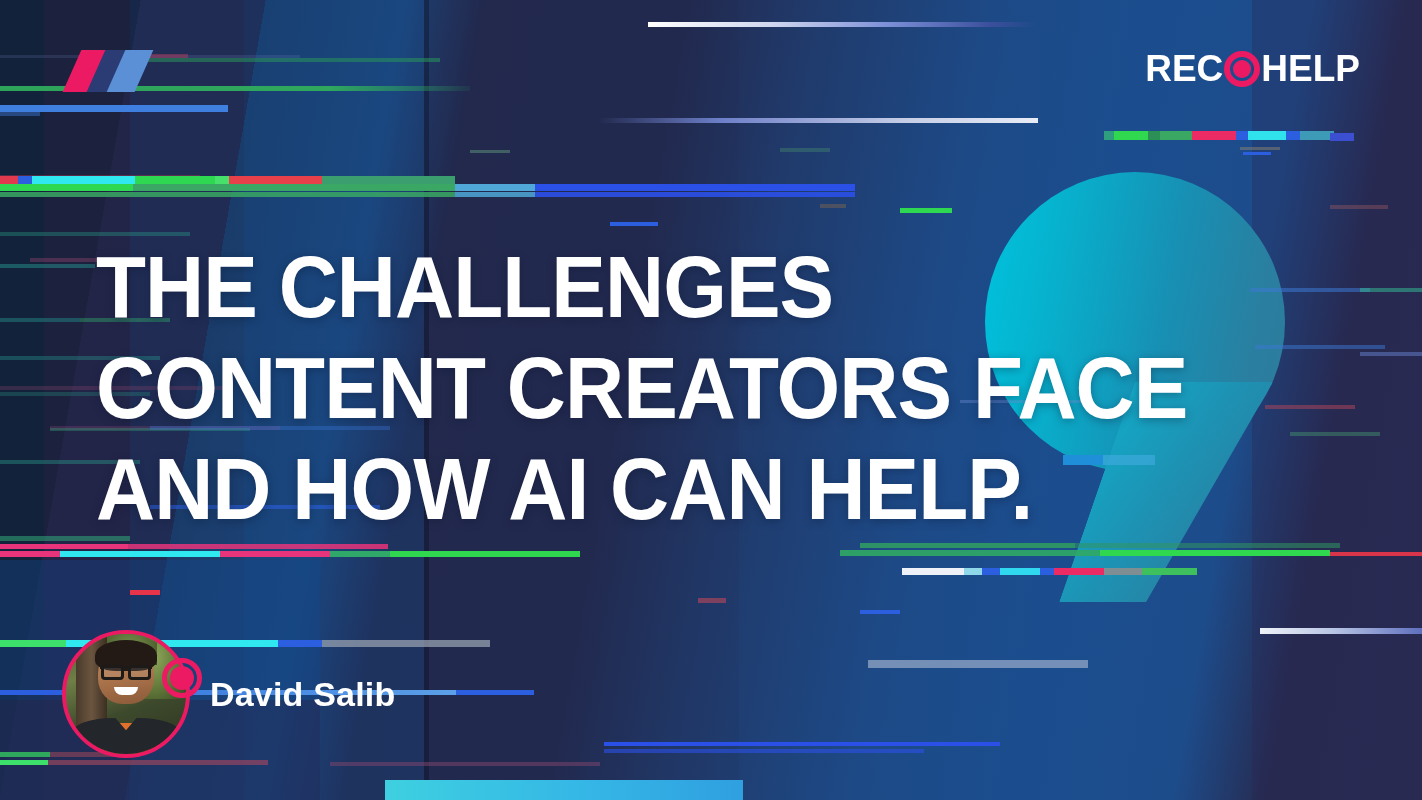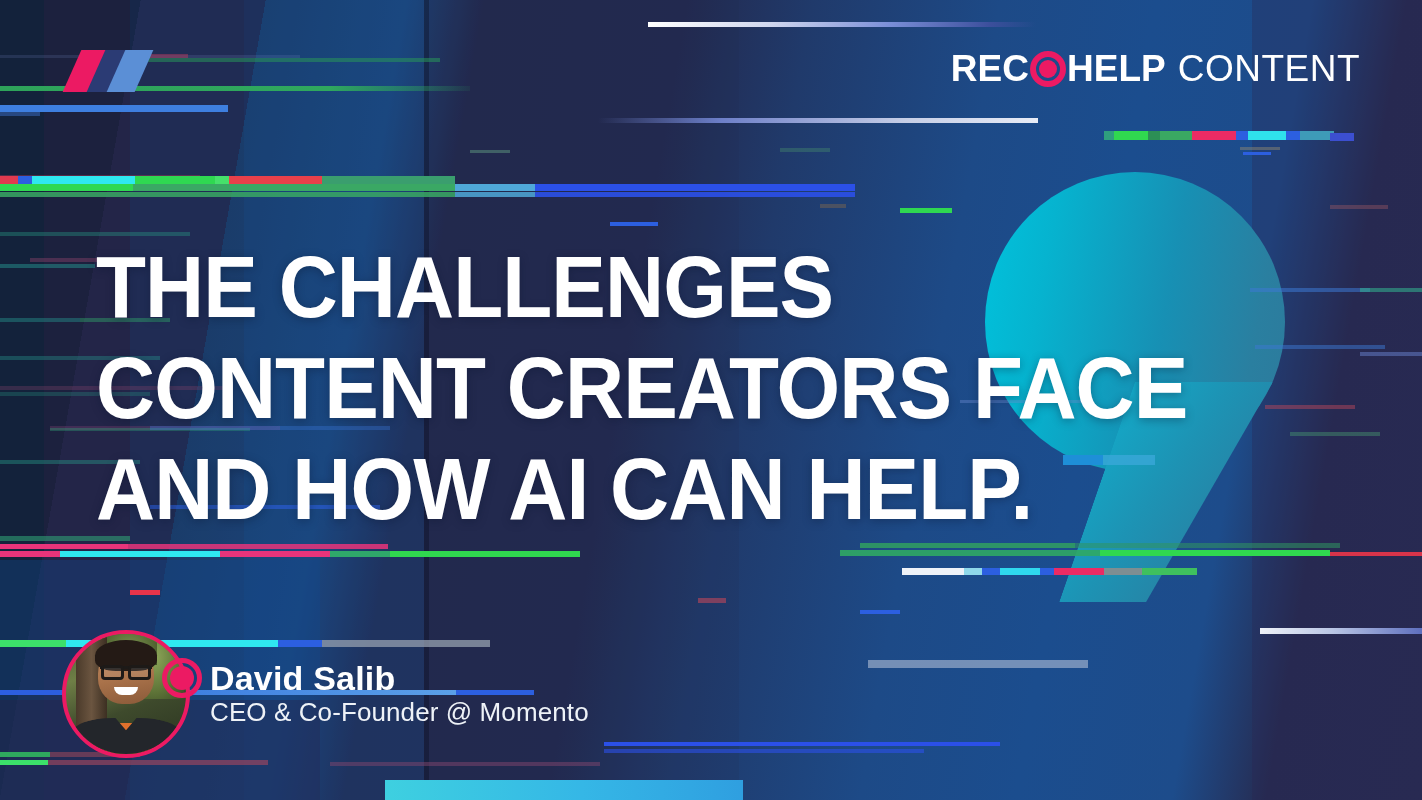--- a/index.html
+++ b/index.html
@@ -252,21 +252,20 @@
       <i style="left:0;width:26px;background:#ec1a63;"></i>
       <i style="left:24px;width:22px;background:#2b3b74;"></i>
       <i style="left:44px;width:28px;background:#5b8fd6;"></i>
     </span>
   </div>
 
   <div class="rc-logo">
     <span class="rc-bold">REC</span>
     <span class="rc-dot"></span>
     <span class="rc-bold">HELP</span>
-    <span class="rc-light">CONTENT</span>
   </div>
 
   <div class="headline">
     <span class="l">THE CHALLENGES</span>
     <span class="l">CONTENT CREATORS FACE</span>
     <span class="l">AND HOW AI CAN HELP.</span>
   </div>
 
   <div class="speaker">
     <div class="avatar-wrap">
@@ -280,20 +279,19 @@
         <span class="lensL"></span>
         <span class="lensR"></span>
         <span class="smile"></span>
         <span class="shirt"></span>
         <span class="jacket"></span>
       </div>
       <span class="rec-badge"></span>
     </div>
     <div>
       <div class="sp-name">David Salib</div>
-      <div class="sp-role">CEO &amp; Co-Founder @ Momento</div>
     </div>
   </div>
 
 
   <div class="bottom-bar"></div>
 
 </div>
 
 </body></html>

